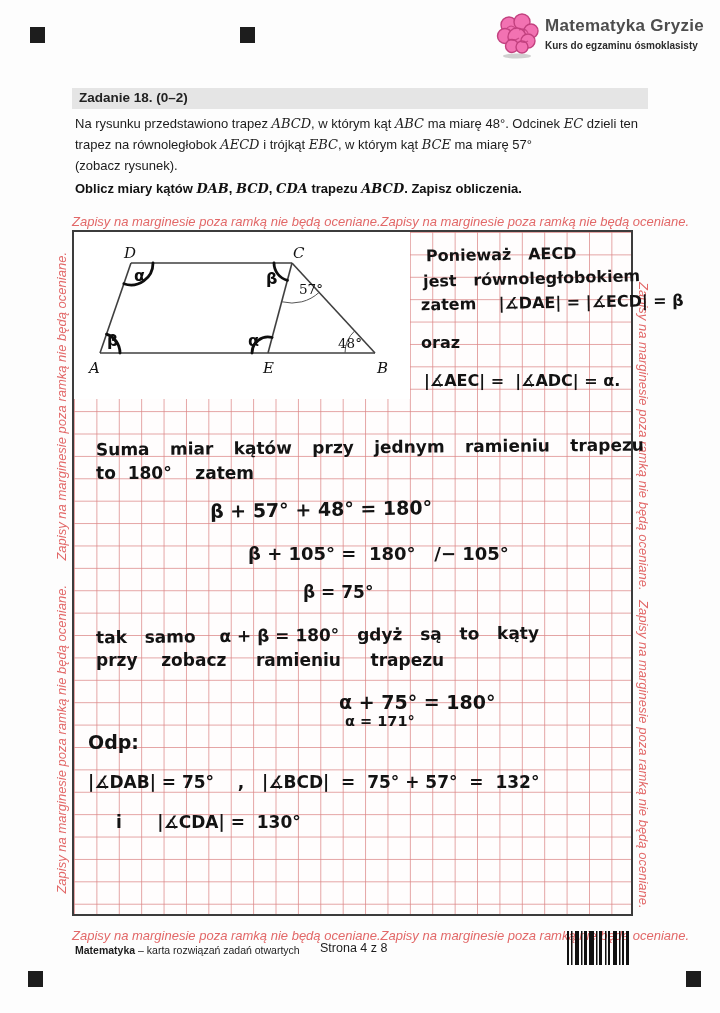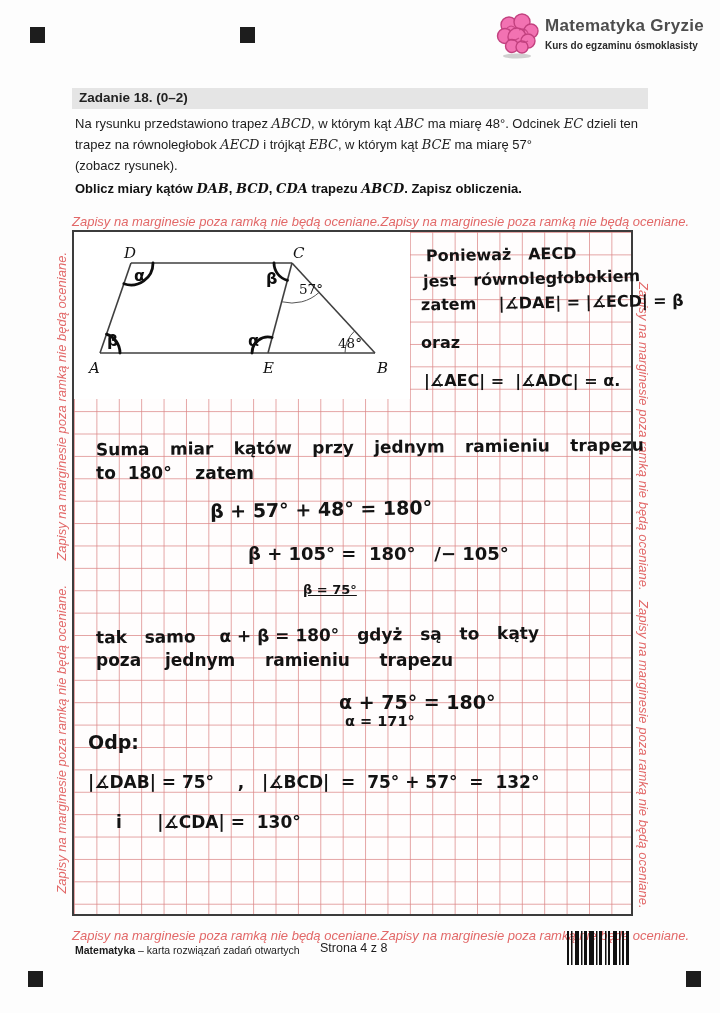--- a/index.html
+++ b/index.html
@@ -48,21 +48,21 @@
   .hand { position:absolute; font-family:"DejaVu Sans",sans-serif; font-weight:bold; color:#131313; font-size:16px; white-space:pre; }
   .n1 { left:352px; top:13px; transform:rotate(-1deg); }
   .n2 { left:349px; top:37px; transform:rotate(-1.5deg); }
   .n3 { left:347px; top:61px; transform:rotate(-1deg); }
   .n4 { left:347px; top:101px; }
   .n5 { left:350px; top:139px; }
   .rowSpread { left:22px; top:205px; width:548px; display:flex; justify-content:space-between; font-size:17px; transform:rotate(-.5deg); }
   .n7 { left:22px; top:231px; font-size:17px; }
   .eq1 { left:136px; top:266px; font-size:19px; transform:rotate(-1deg); }
   .eq2 { left:168px; top:311px; font-size:18px;margin-left:6px; }
-  .eq3 { left:229px; top:350px; font-size:13px;text-decoration:underline; }
+  .eq3 { left:229px; top:350px; font-size:17px; }
   .n8 { left:22px; top:393px; font-size:17px; transform:rotate(-.6deg); }
   .n9 { left:22px; top:418px; font-size:17px; }
   .eq4 { left:265px; top:459px; font-size:19px; }
   .eq5 { left:271px; top:481px; font-size:14.5px; }
   .odp { left:14px; top:499px; font-size:19px; }
   .ans1 { left:14px; top:540px; font-size:17px; }
   .ans2 { left:42px; top:580px; font-size:17px; }
 
   .footer-left { position:absolute; left:75px; top:944px; font-size:10.5px; color:#1c1c1c; }
   .footer-left b { font-weight:bold; }
@@ -178,21 +178,21 @@
       <span>ramieniu</span>
       <span>trapezu</span>
     </div>
     <div class="hand n7">to  180°    zatem</div>
 
     <div class="hand eq1">β + 57° + 48° = 180°</div>
     <div class="hand eq2">β + 105° =  180°   /− 105°</div>
     <div class="hand eq3">β = 75°</div>
 
     <div class="hand n8">tak   samo    α + β = 180°   gdyż   są   to   kąty</div>
-    <div class="hand n9">poza    jednym     ramieniu     trapezu</div>
+    <div class="hand n9">przy    zobacz     ramieniu     trapezu</div>
 
     <div class="hand eq4">α + 75° = 180°</div>
     <div class="hand eq5">α = 171°</div>
 
     <div class="hand odp">Odp:</div>
     <div class="hand ans1">|∡DAB| = 75°    ,   |∡BCD|  =  75° + 57°  =  132°</div>
     <div class="hand ans2">i      |∡CDA| =  130°</div>
   </div>
 
   <div class="footer-left">

